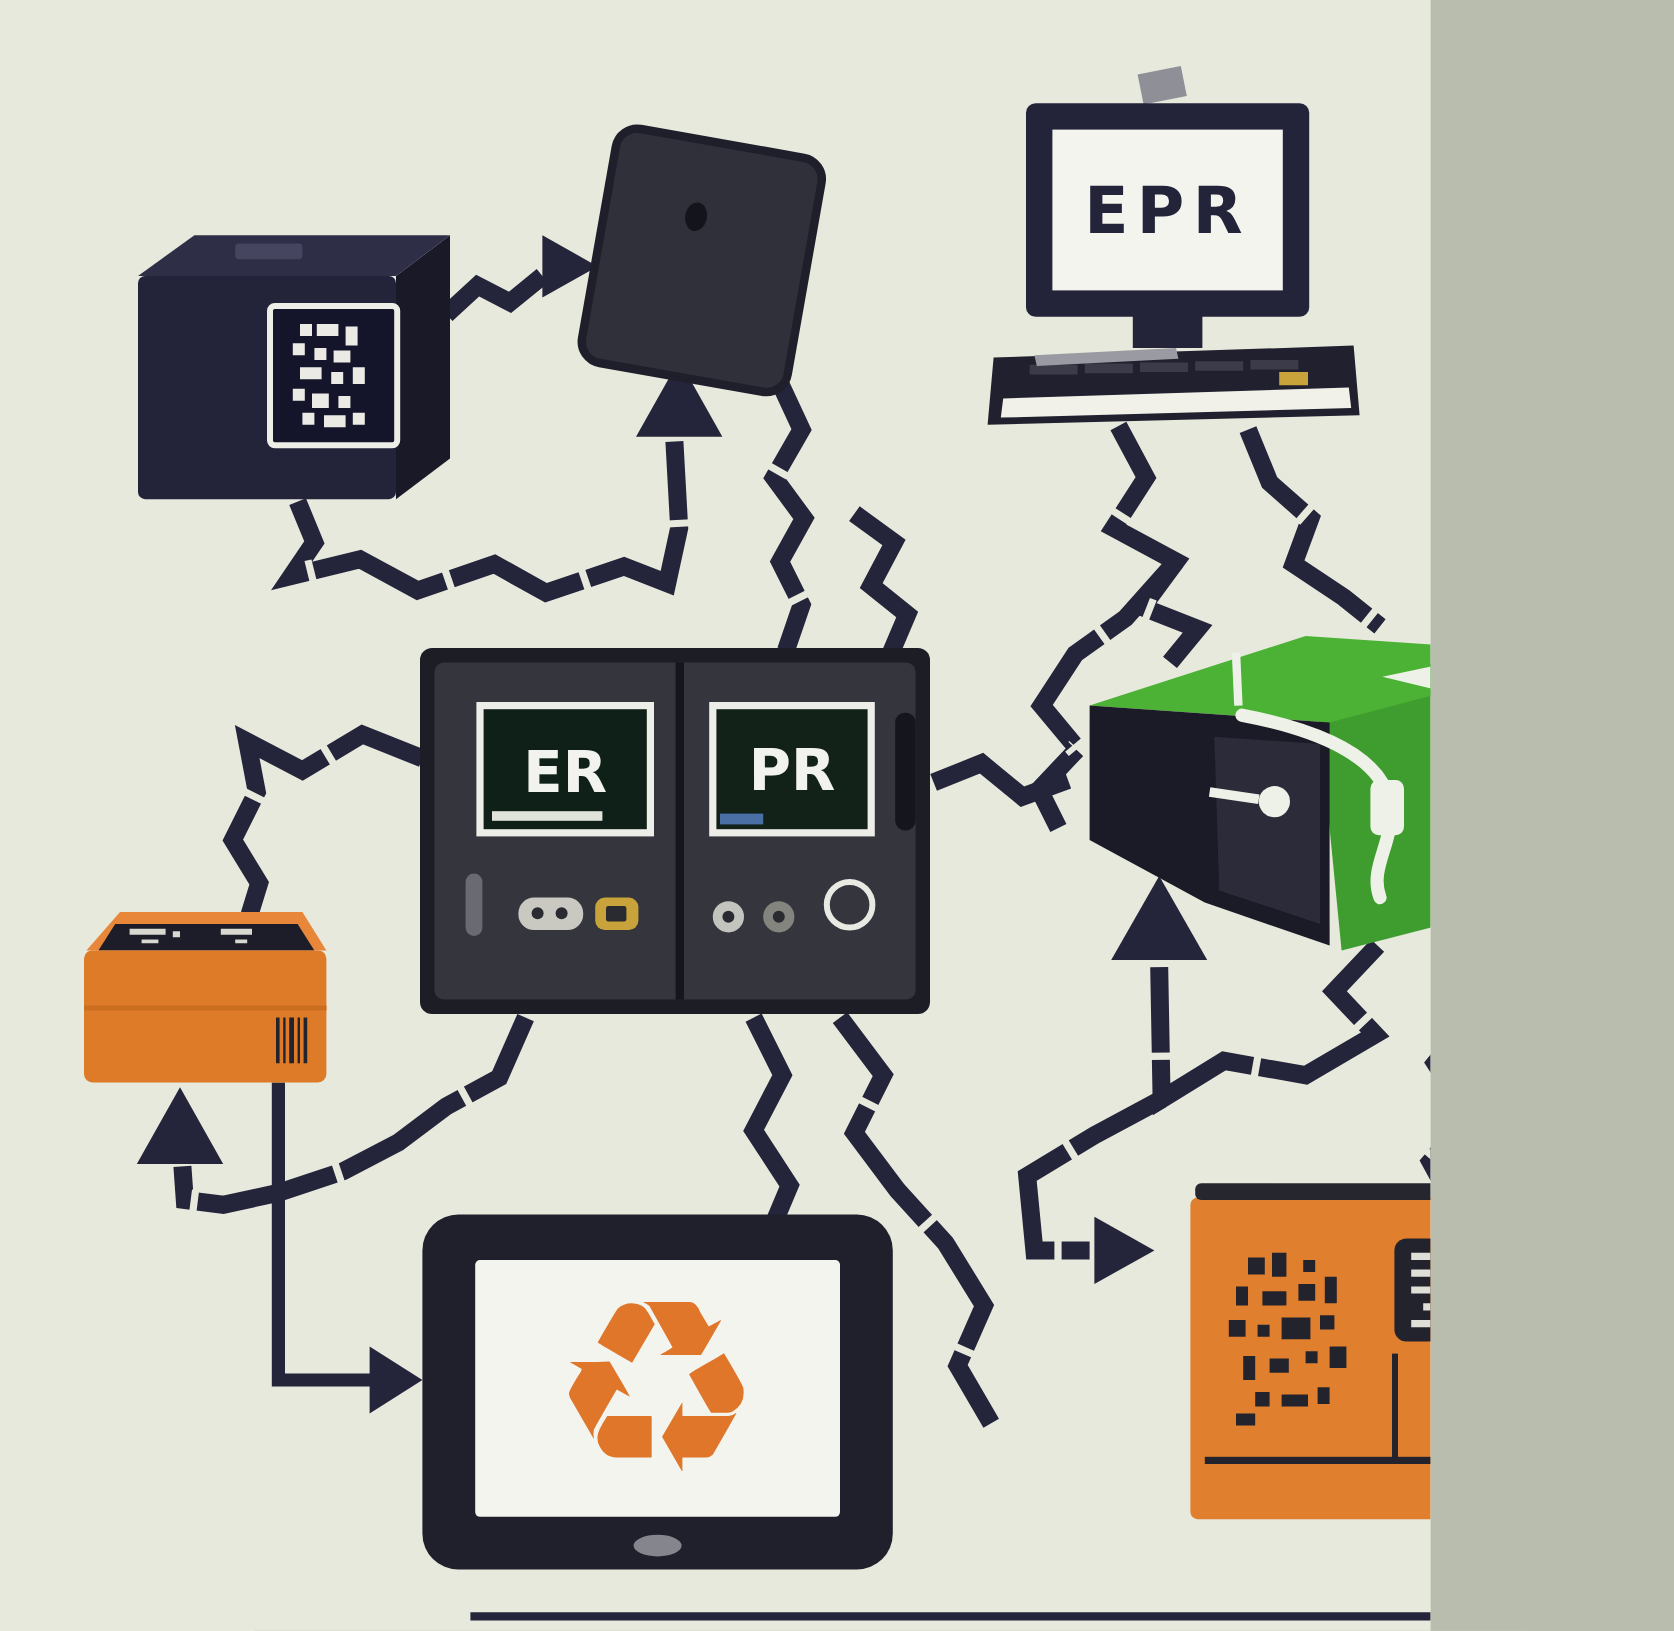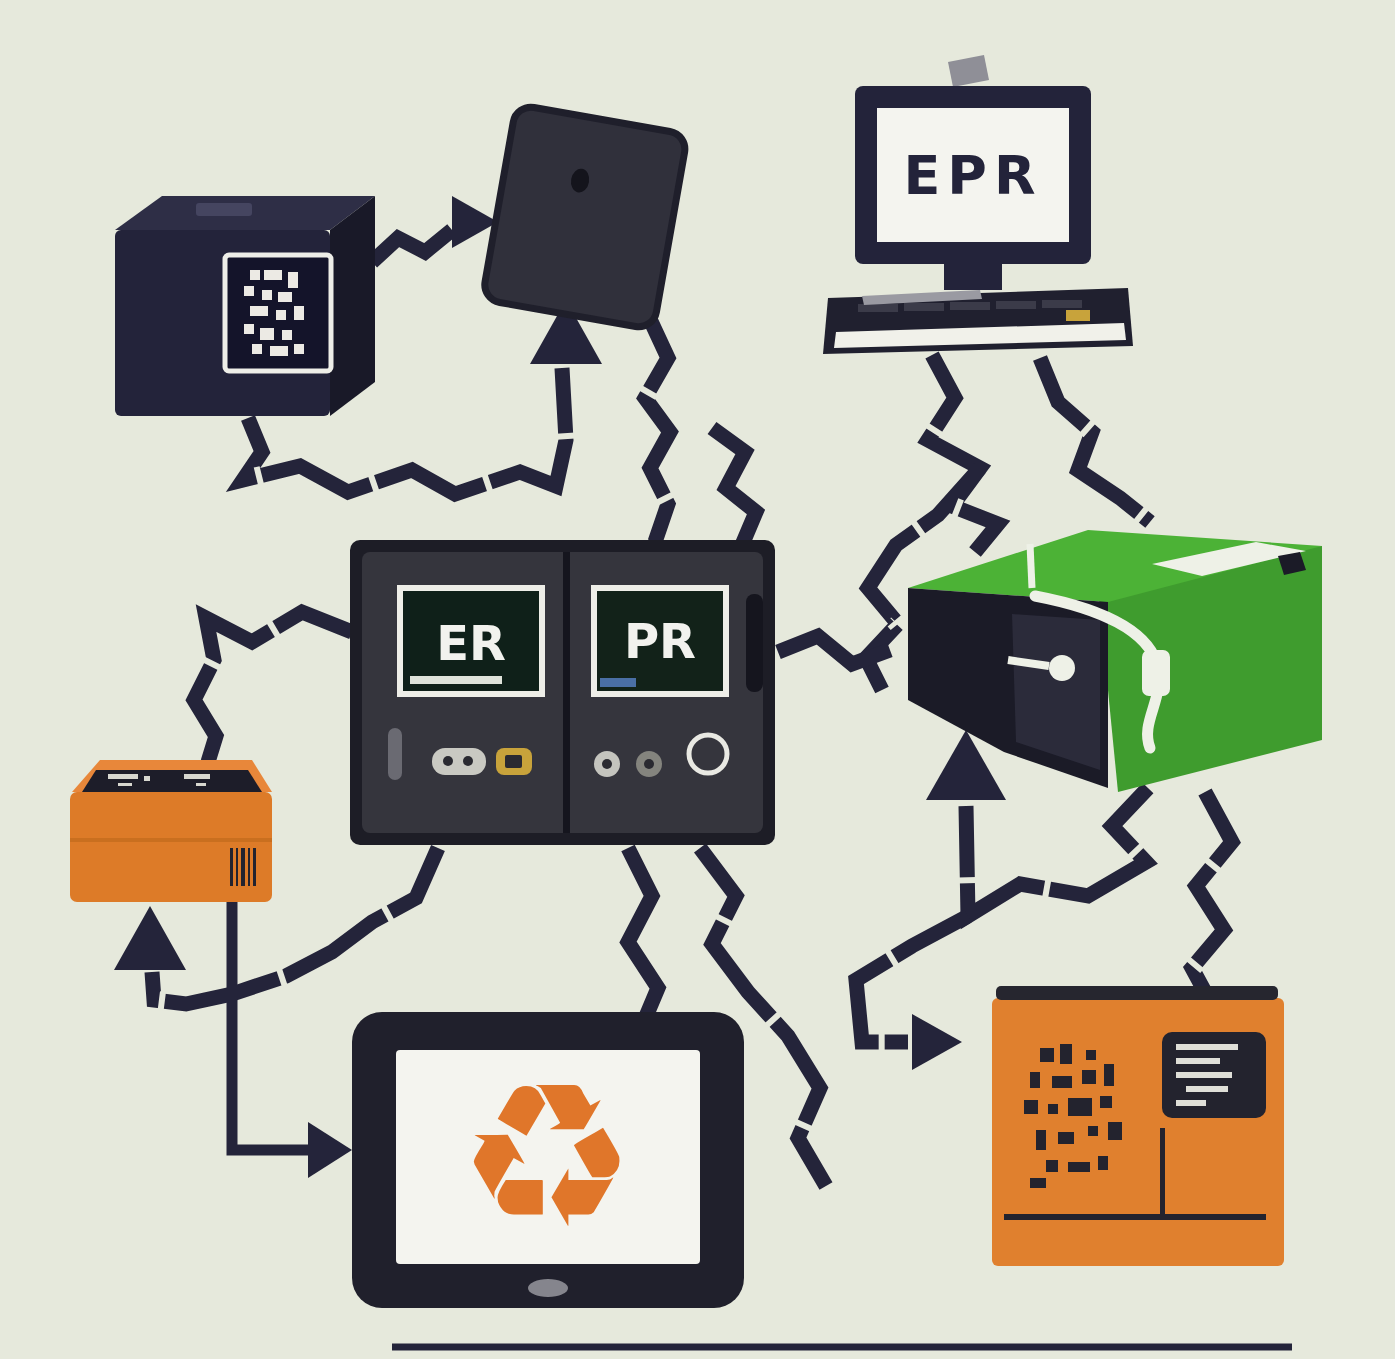--- a/index.html
+++ b/index.html
@@ -1,16 +1,16 @@
 <!DOCTYPE html>
 <html><head>
 <meta charset="utf-8">
 <style>
   html,body{margin:0;padding:0;background:#b9bdae;}
-  .scene{position:relative;width:1395px;height:1359px;background:#e6e9dc;overflow:hidden;}
+  .scene{position:relative;width:1192px;height:1359px;background:#e6e9dc;overflow:hidden;}
   svg{display:block;}
   text{font-family:"DejaVu Sans",sans-serif;}
   .screen-text{font-weight:bold;}
 </style>
 </head>
 <body>
 
 <div class="scene">
 <svg width="1395" height="1359" viewBox="0 0 1395 1359" xmlns="http://www.w3.org/2000/svg">
 

